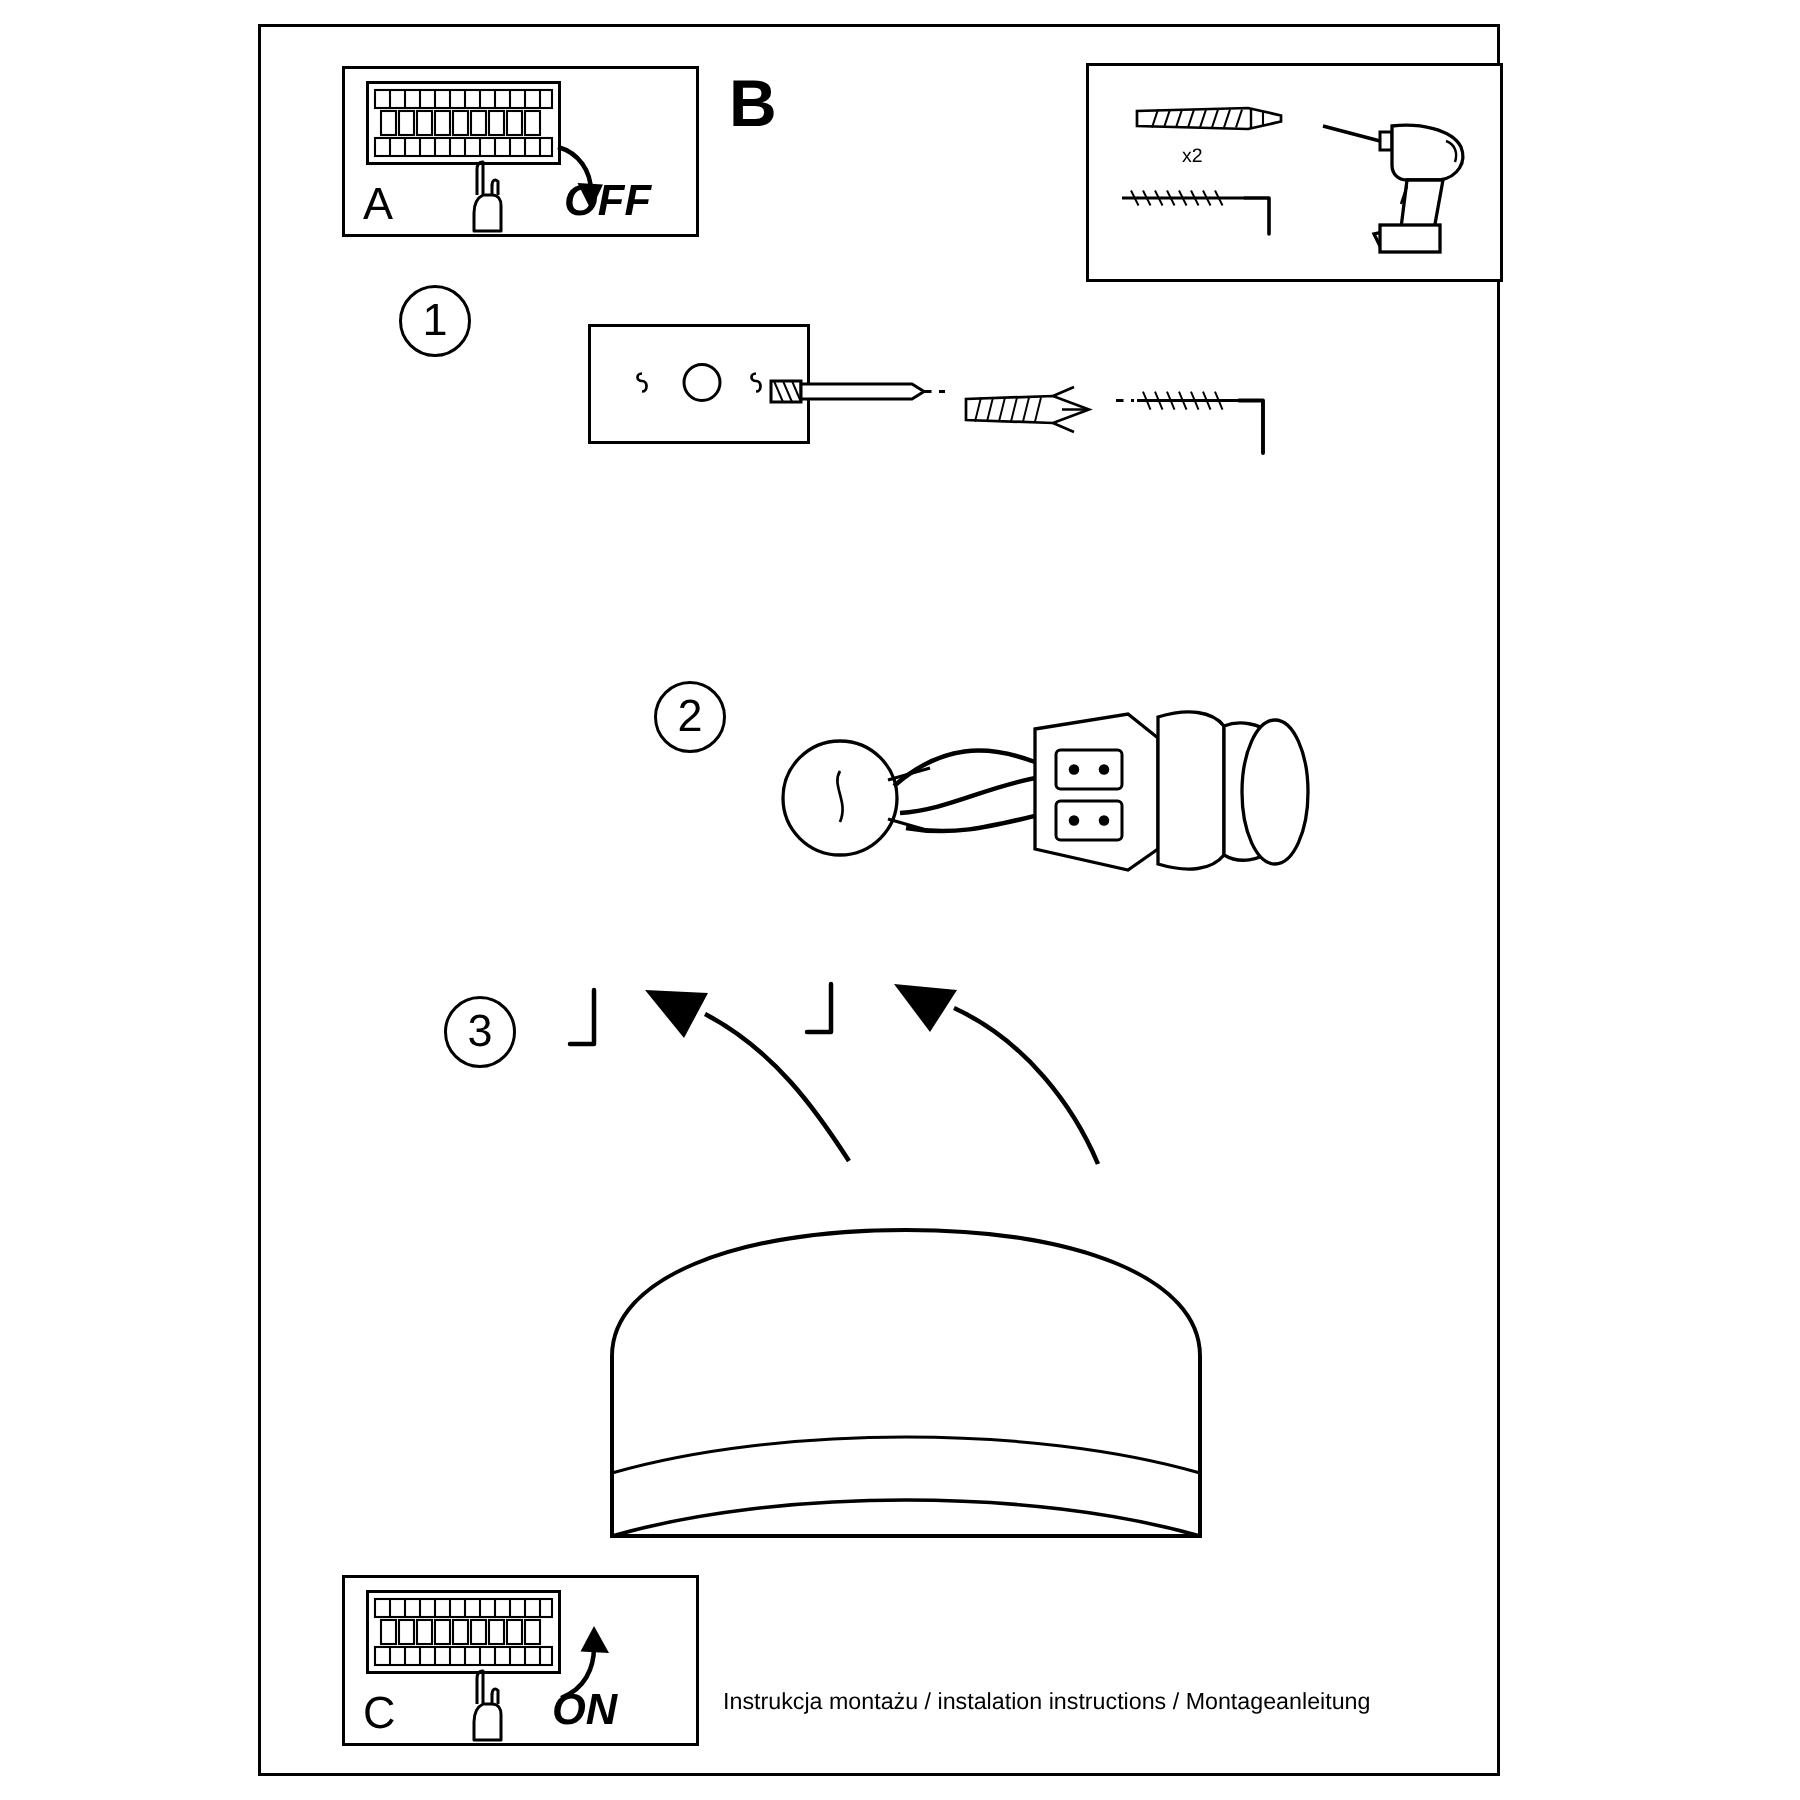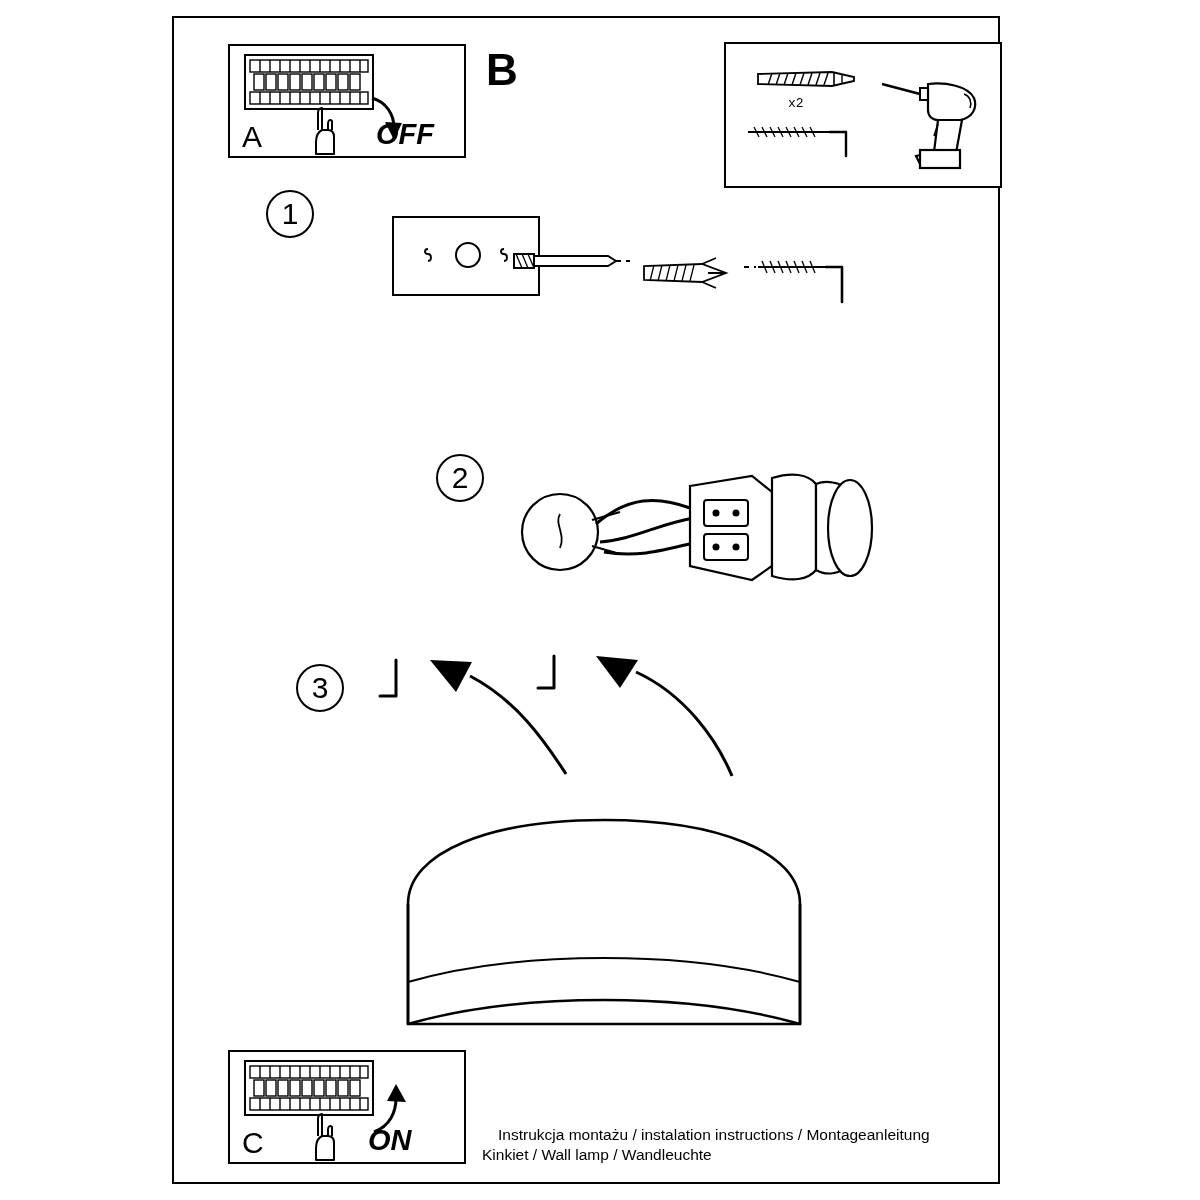--- a/index.html
+++ b/index.html
@@ -167,21 +167,21 @@
             <line x1="42" y1="7" x2="38" y2="19"></line>
           <line x1="50" y1="7" x2="46" y2="19"></line>
             <line x1="58" y1="7" x2="54" y2="19"></line>
           <line x1="66" y1="7" x2="62" y2="19"></line>
             <line x1="74" y1="7" x2="70" y2="19"></line>
         </g>
         <line x1="80" y1="6" x2="80" y2="20" stroke="#000" stroke-width="1.6"></line>
         <line x1="88" y1="8" x2="88" y2="18" stroke="#000" stroke-width="1.4"></line>
       </svg>
     </div>
-    <div class="x2" style="left:62px; top:52px;font-family:Liberation Mono, monospace;">x2</div>
+    <div class="x2" style="left:62px; top:52px;">x2</div>
 
     <div class="art" style="left:20px; top:76px;">
       <svg width="120" height="46" viewBox="0 0 120 46">
         <path d="M2 12 L84 12" fill="none" stroke="#000" stroke-width="2"></path>
         <g stroke="#000" stroke-width="1.3">
           <line x1="8" y1="7" x2="13" y2="17"></line>
             <line x1="16" y1="7" x2="21" y2="17"></line>
           <line x1="24" y1="7" x2="29" y2="17"></line>
             <line x1="32" y1="7" x2="37" y2="17"></line>
           <line x1="40" y1="7" x2="45" y2="17"></line>
@@ -384,16 +384,15 @@
       <svg width="42" height="56" viewBox="0 0 42 56">
         <path d="M10 52 C26 46 32 32 32 18" fill="none" stroke="#000" stroke-width="3"></path>
         <path d="M32 4 L42 22 L23 21 Z" fill="#000"></path>
       </svg>
     </div>
 
     <div class="label-letter" style="left:12px; top:76px;">C</div>
     <div class="label-word" style="left:138px; top:74px;">ON</div>
   </div>
 
-  <div class="caption" style="left:482px; top:1122px;margin-left:16px;">Instrukcja montażu / instalation instructions / Montageanleitung</div>
-  <div class="caption" style="left:482px; top:1142px;">Kinkiet / Wall lamp / Wandleuchte</div>
+  <div class="caption" style="left:482px; top:1122px;">Instrukcja montażu / instalation instructions / Montageanleitung</div>
 
 </div>
 
 </body></html>

